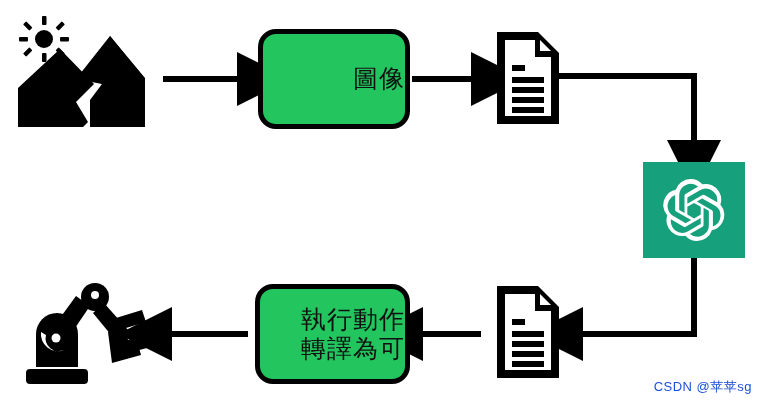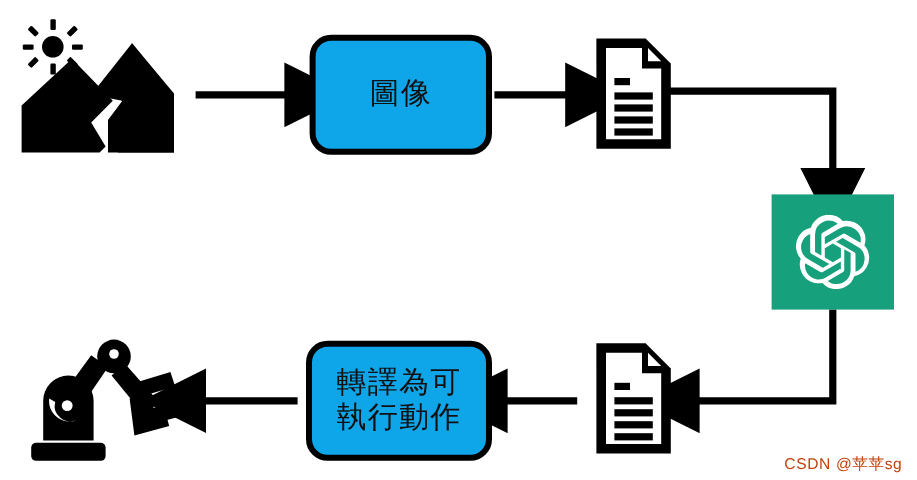--- a/index.html
+++ b/index.html
@@ -13,27 +13,27 @@
   #canvas {
     position: relative;
     width: 764px;
     height: 400px;
     background: #ffffff;
     overflow: hidden;
   }
   
   .proc-box {
     position: absolute;
-    background: #0ea5e9;
+    background: #22c55e;
     border: 5px solid #000000;
     border-radius: 18px;
     box-sizing: border-box;
     display: flex;
     flex-direction: column;
-    align-items: center;
+    align-items: flex-end;
     justify-content: center;
     line-height: 1.18;
   }
   .proc-box .line {
     display: block;
     font-size: 25px;
     color: #111111;
     letter-spacing: 1px;
     white-space: nowrap;
   }
@@ -58,21 +58,21 @@
     width: 764px;
     height: 400px;
     pointer-events: none;
   }
   
   .watermark {
     position: absolute;
     right: 12px;
     bottom: 4px;
     font-size: 13px;
-    color: #c2410c;
+    color: #1d4ed8;
     letter-spacing: 0.5px;
     white-space: nowrap;
     user-select: none;
   }
 </style>
 </head>
 <body>
 
 <div id="canvas">
 
@@ -170,22 +170,22 @@
         <rect x="18" y="36" width="13" height="6"></rect>
         <rect x="18" y="48" width="32" height="6"></rect>
         <rect x="18" y="58" width="32" height="6"></rect>
         <rect x="18" y="68" width="32" height="6"></rect>
         <rect x="18" y="78" width="32" height="6"></rect>
       </g>
     </svg>
   </div>
 
   <div class="proc-box" style="left:255px; top:284px; width:155px; height:100px;">
+    <span class="line">執行動作</span>
     <span class="line">轉譯為可</span>
-    <span class="line">執行動作</span>
   </div>
 
   <div class="icon-wrap" style="left:16px; top:270px; width:145px; height:120px;">
     <svg viewBox="0 0 145 120" width="145" height="120" xmlns="http://www.w3.org/2000/svg">
 
       <rect x="10" y="99" width="62" height="15" rx="4" fill="#000000"></rect>
 
       <path d="M20 97 V64 A21 21 0 0 1 62 64 V97 Z" fill="#000000"></path>
 
       <path d="M28 70 L60 26 L74 36 L44 80 Z" fill="#000000"></path>

